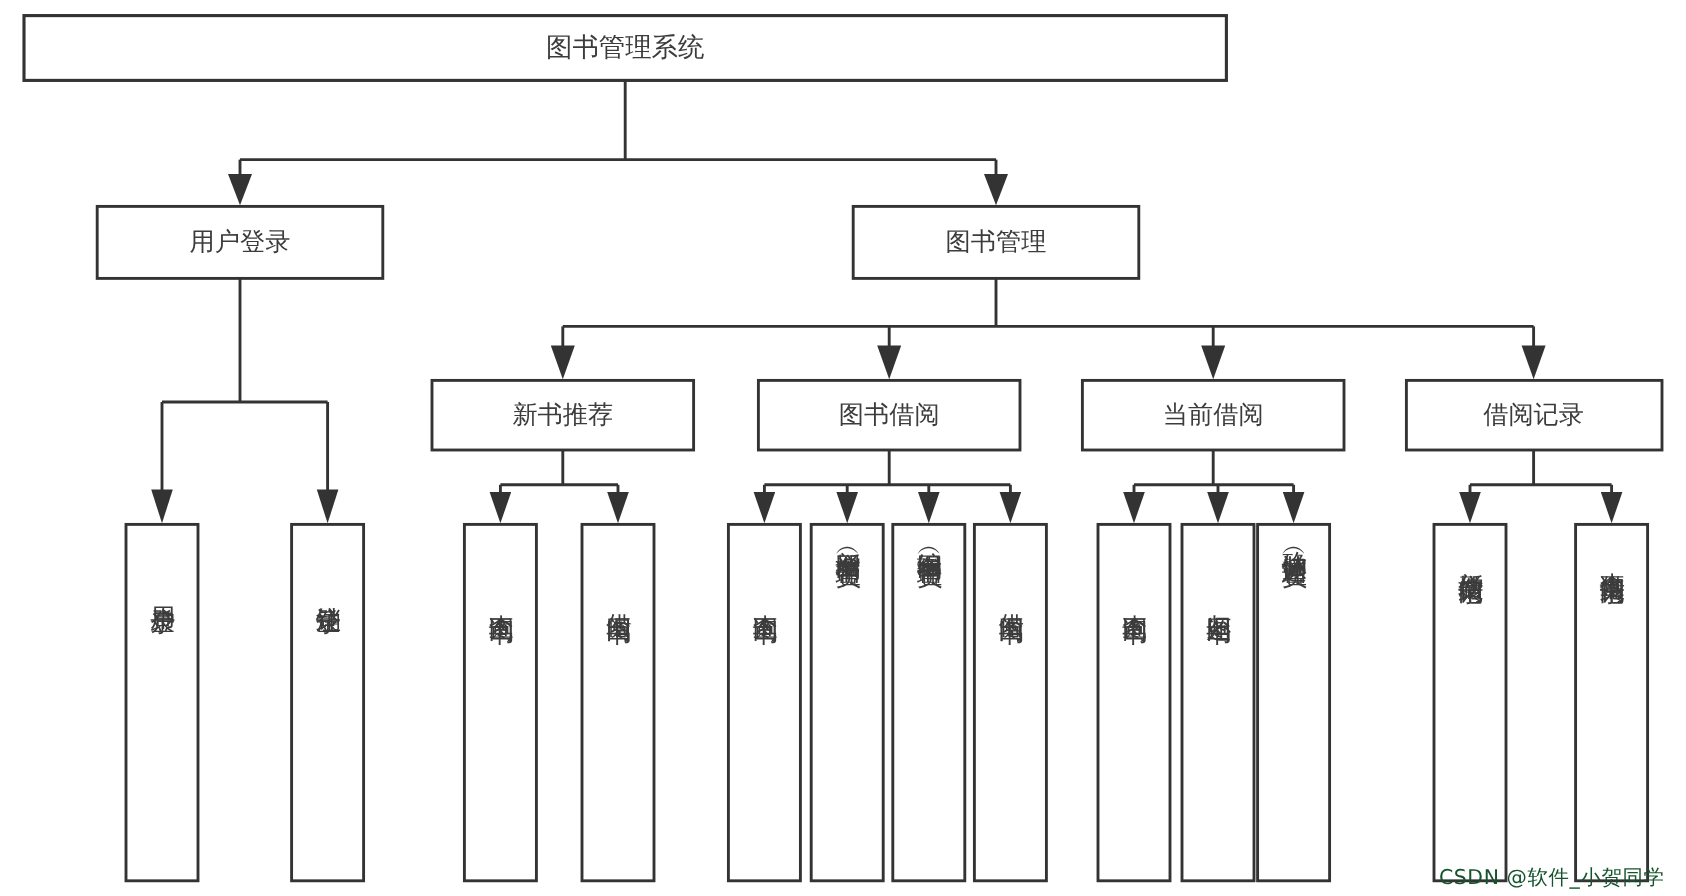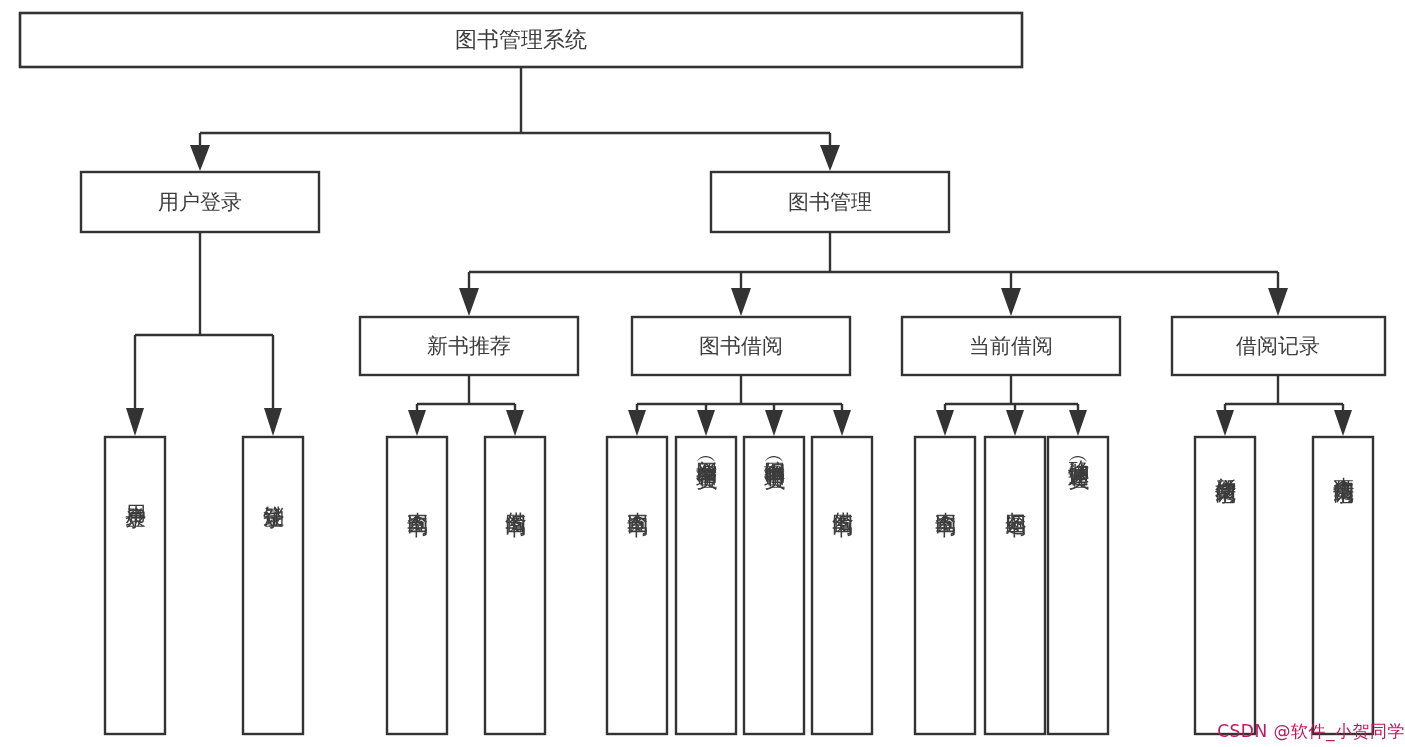--- a/index.html
+++ b/index.html
@@ -67,25 +67,25 @@
     text-orientation: upright;
     font-family: "DejaVu Sans", "Liberation Sans", sans-serif;
     font-size: 21px;
     color: #3c3c3c;
     line-height: 1.02;
     letter-spacing: 1.5px;
     white-space: nowrap;
   }
   .watermark {
     position: absolute;
-    right: 0;
+    right: 18px;
     bottom: 4px;
     font-family: "DejaVu Sans", "Liberation Sans", sans-serif;
     font-size: 17px;
-    color: #be185d;
+    color: #14532d;
     white-space: nowrap;
     letter-spacing: 0.5px;
   }
 </style>
 </head>
 <body>
 
 <div id="diagram-root">
 
   <svg id="flow" viewBox="0 0 1405 747">

